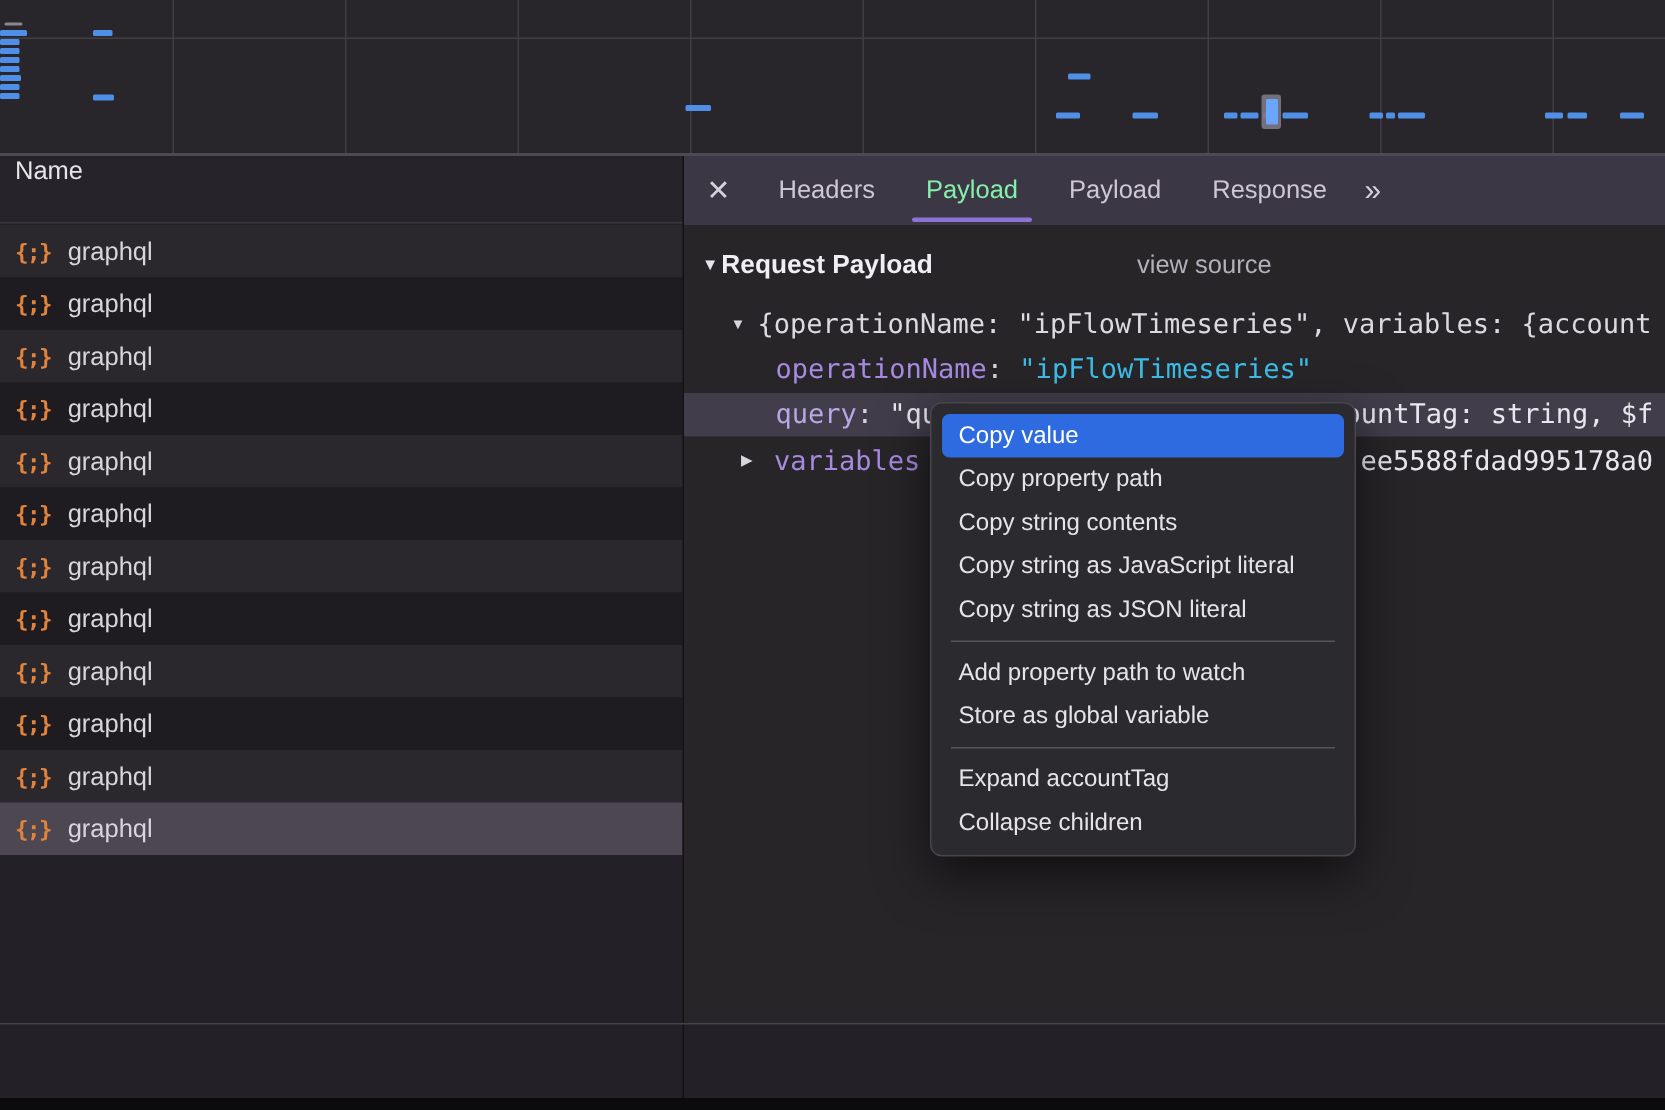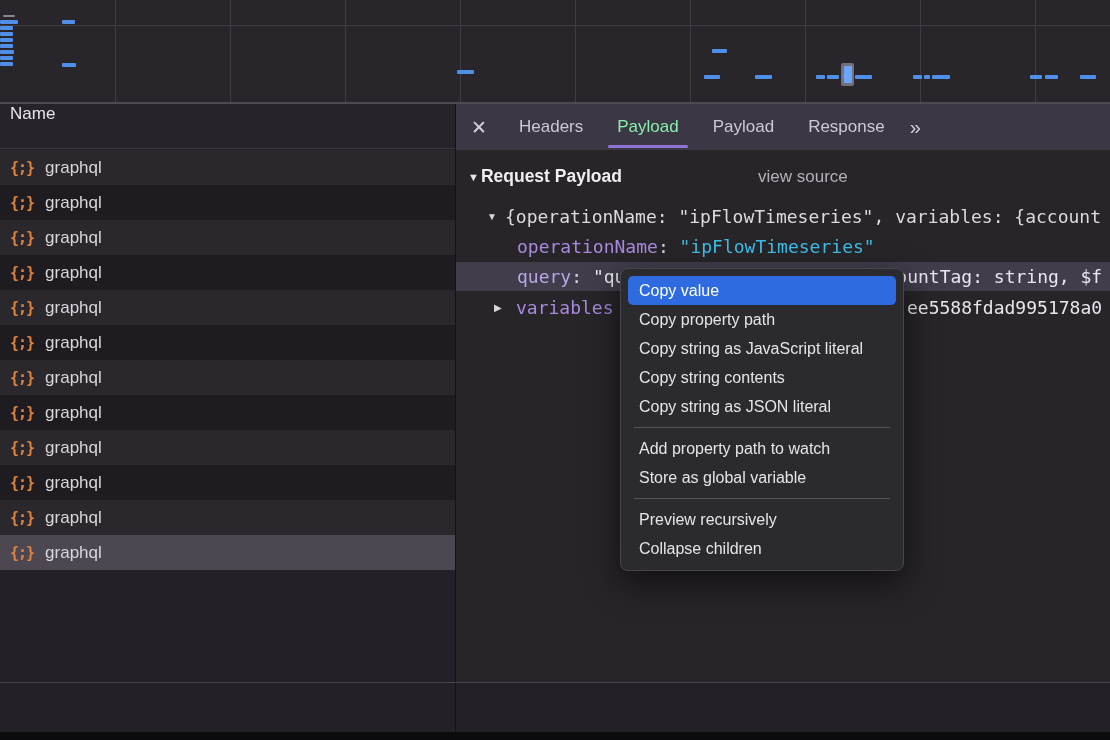--- a/index.html
+++ b/index.html
@@ -210,26 +210,26 @@
     <div class="trow t-vars">
       <span class="tri-sm" style="left:38px;">▶</span>
       <span class="txt mono key" style="left:60px;">variables</span>
       <span class="txt mono str-white" style="left:451px;">ee5588fdad995178a0</span>
     </div>
   </div>
 
   <div class="menu">
       <div class="menu-item selected">Copy value</div>
       <div class="menu-item">Copy property path</div>
+      <div class="menu-item">Copy string contents</div>
       <div class="menu-item">Copy string as JavaScript literal</div>
-      <div class="menu-item">Copy string contents</div>
       <div class="menu-item">Copy string as JSON literal</div>
       <div class="menu-sep"></div>
       <div class="menu-item">Add property path to watch</div>
       <div class="menu-item">Store as global variable</div>
       <div class="menu-sep"></div>
-      <div class="menu-item">Preview recursively</div>
+      <div class="menu-item">Expand accountTag</div>
       <div class="menu-item">Collapse children</div>
     </div>
 
   <div class="hr-bottom"></div>
   <div class="bottom-strip"></div>
 </div>
 
 </body></html>

